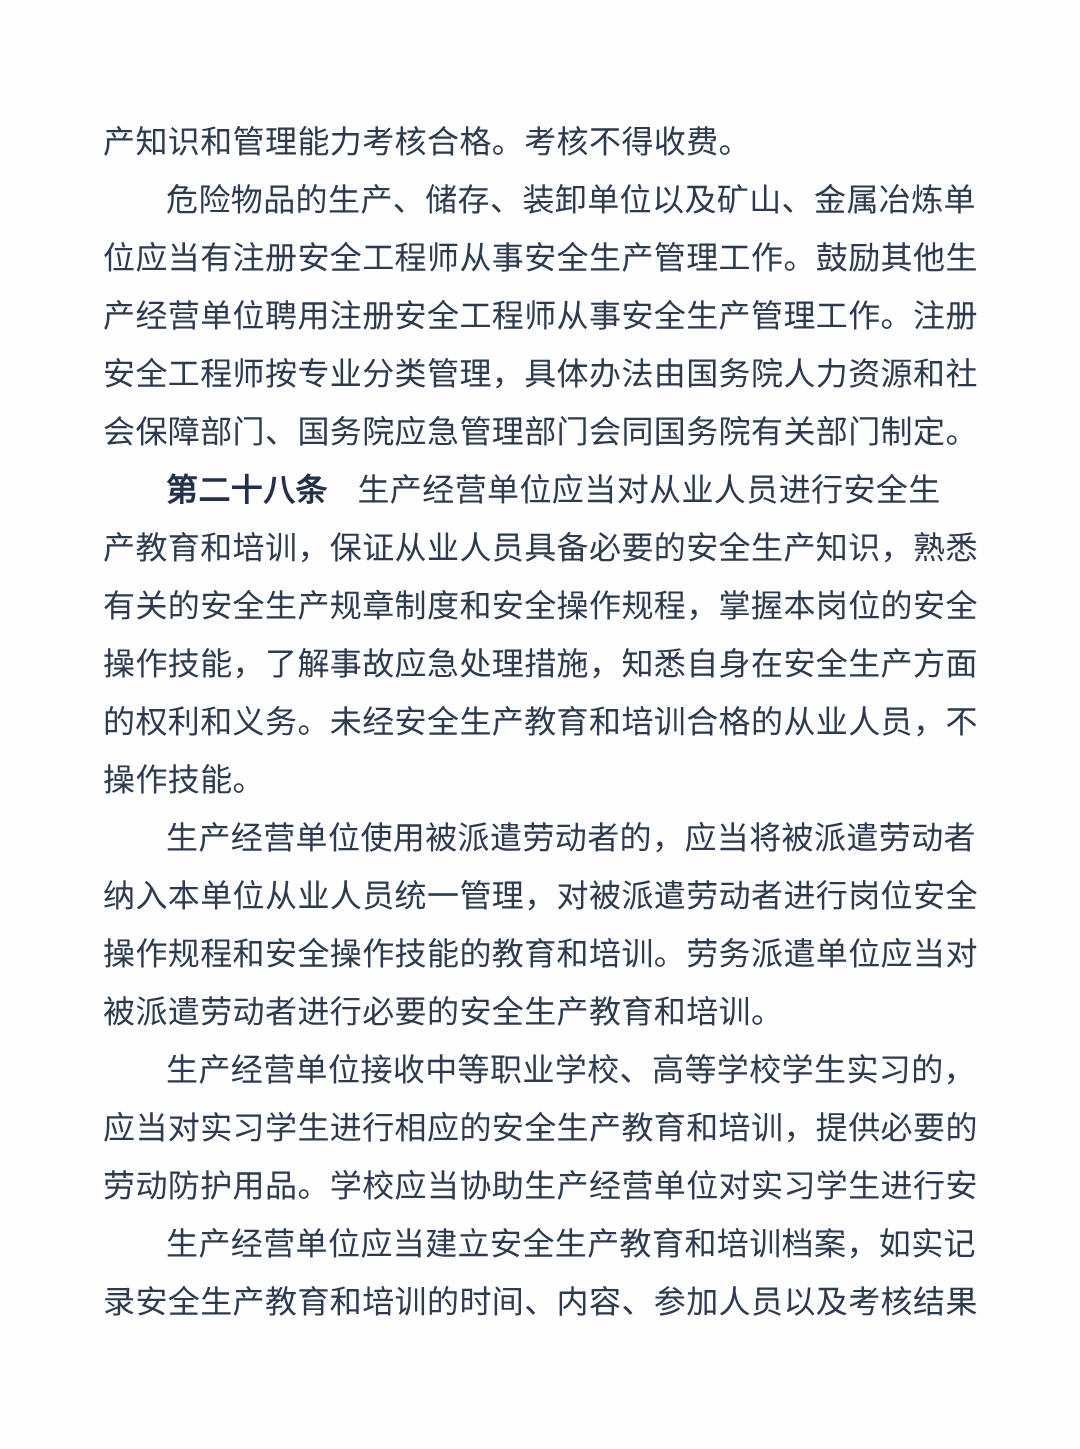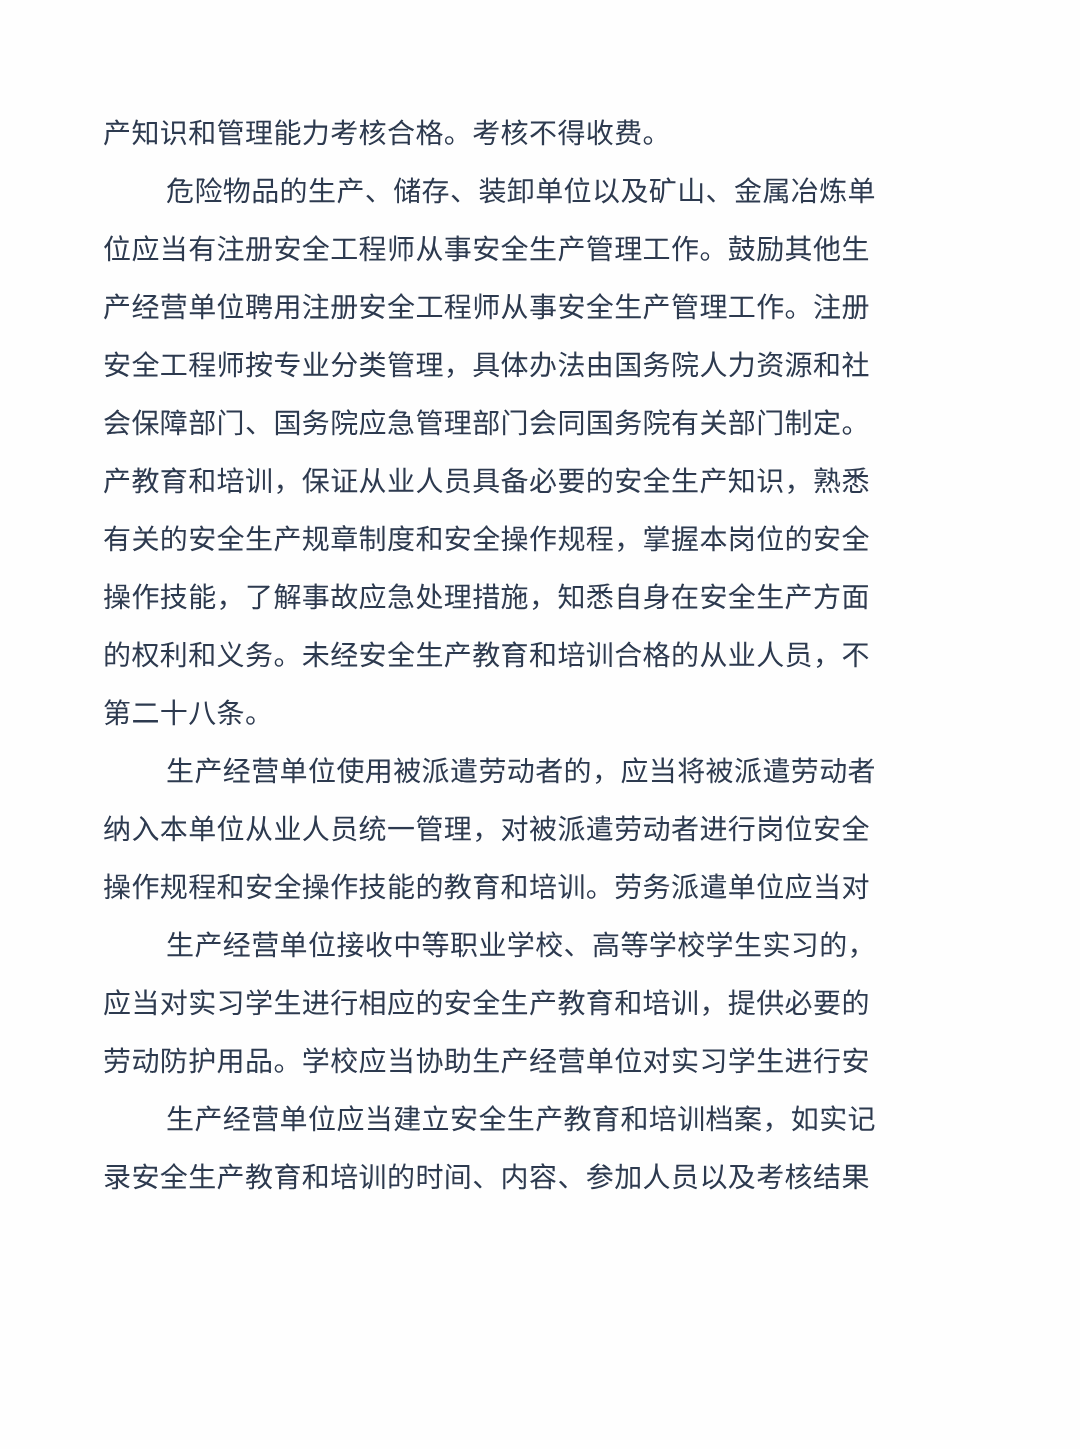--- a/index.html
+++ b/index.html
@@ -10,25 +10,25 @@
   .page {
     position: relative;
     width: 1080px;
     height: 1449px;
     background: #fefefe;
     overflow: hidden;
     font-family: "Liberation Serif", "DejaVu Serif", serif;
   }
   .text-block {
     position: absolute;
-    top: 105px;
+    top: 113px;
     left: 103px;
     width: 884px;
     color: #2d3a4f;
-    font-size: 28px;
+    font-size: 32px;
     line-height: 58px;
     letter-spacing: 0.4px;
     text-align: left;
     white-space: nowrap;
   }
   .line {
     height: 58px;
   }
   .line.indent {
     padding-left: 63px;
@@ -46,29 +46,33 @@
 <div class="page">
   <div class="text-block">
 
     <div class="line">产知识和管理能力考核合格。考核不得收费。</div>
     <div class="line indent">危险物品的生产、储存、装卸单位以及矿山、金属冶炼单</div>
     <div class="line">位应当有注册安全工程师从事安全生产管理工作。鼓励其他生</div>
     <div class="line">产经营单位聘用注册安全工程师从事安全生产管理工作。注册</div>
     <div class="line">安全工程师按专业分类管理，具体办法由国务院人力资源和社</div>
     <div class="line">会保障部门、国务院应急管理部门会同国务院有关部门制定。</div>
 
+    <div class="line indent">
+      <span class="article-label">第二十八条</span><span>生产经营单位应当对从业人员进行安全生</span>
+    </div>
 
     <div class="line">产教育和培训，保证从业人员具备必要的安全生产知识，熟悉</div>
     <div class="line">有关的安全生产规章制度和安全操作规程，掌握本岗位的安全</div>
     <div class="line">操作技能，了解事故应急处理措施，知悉自身在安全生产方面</div>
     <div class="line">的权利和义务。未经安全生产教育和培训合格的从业人员，不</div>
-    <div class="line">第二十八条。</div>
+    <div class="line">操作技能。</div>
     <div class="line indent">生产经营单位使用被派遣劳动者的，应当将被派遣劳动者</div>
     <div class="line">纳入本单位从业人员统一管理，对被派遣劳动者进行岗位安全</div>
     <div class="line">操作规程和安全操作技能的教育和培训。劳务派遣单位应当对</div>
+    <div class="line">被派遣劳动者进行必要的安全生产教育和培训。</div>
     <div class="line indent">生产经营单位接收中等职业学校、高等学校学生实习的，</div>
     <div class="line">应当对实习学生进行相应的安全生产教育和培训，提供必要的</div>
     <div class="line">劳动防护用品。学校应当协助生产经营单位对实习学生进行安</div>
     <div class="line indent">生产经营单位应当建立安全生产教育和培训档案，如实记</div>
     <div class="line">录安全生产教育和培训的时间、内容、参加人员以及考核结果</div>
 
   </div>
 </div>
 
 </body></html>

